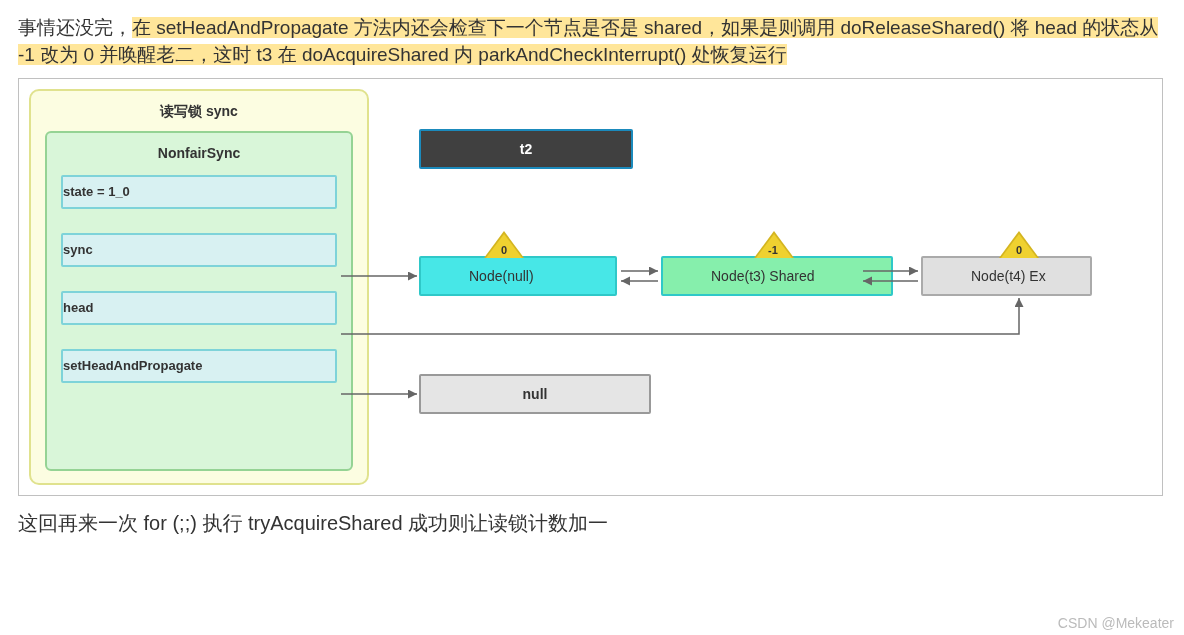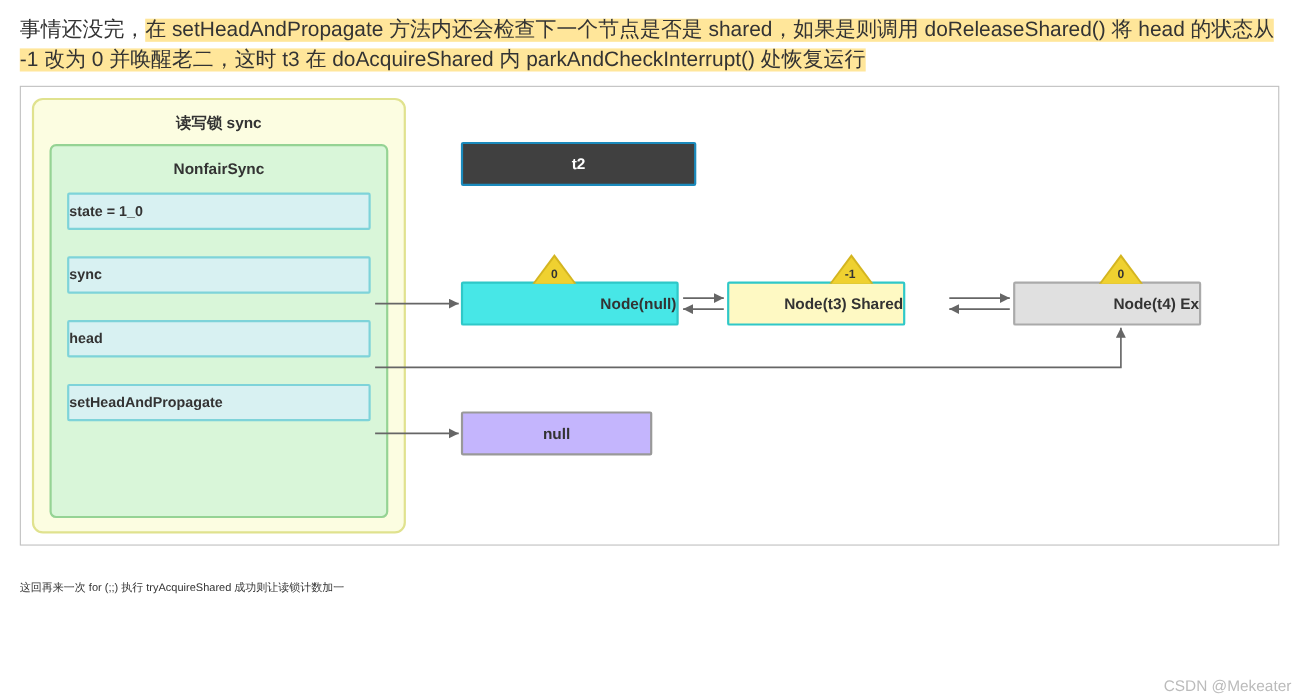--- a/index.html
+++ b/index.html
@@ -9,28 +9,28 @@
     .diagram { border: 1px solid #c0c0c0; width: 1145px; height: 418px; position: relative; margin-top: 10px; }
     .sync-box { position: absolute; left: 10px; top: 10px; width: 340px; height: 396px; background: #fcfde1; border: 2px solid #e0e28e; border-radius: 10px; padding: 12px 14px; }
     .sync-title { text-align: center; font-weight: 600; font-size: 14px; color: #333; margin-bottom: 10px; }
     .nonfair-box { background: #d9f6d9; border: 2px solid #95d394; border-radius: 6px; height: 340px; padding: 10px 14px; }
     .nonfair-title { text-align: center; font-weight: 600; font-size: 14px; color: #333; margin: 2px 0 14px; }
     .field { background: #d8f1f2; border: 2px solid #7ed3d9; height: 34px; line-height: 30px; text-align: left; font-weight: 600; font-size: 13px; color: #333; margin-bottom: 24px; border-radius: 2px; }
     .t2-box { position: absolute; left: 400px; top: 50px; width: 214px; height: 40px; background: #404040; border: 2px solid #1b8abc; color: #fff; font-weight: 600; font-size: 14px; text-align: center; line-height: 36px; border-radius: 2px; }
     .tri { position: absolute; width: 0; height: 0; border-left: 18px solid transparent; border-right: 18px solid transparent; border-bottom: 24px solid #efd130; }
     .tri-border { position: absolute; width: 0; height: 0; border-left: 20px solid transparent; border-right: 20px solid transparent; border-bottom: 27px solid #d4b520; }
     .tri-text { position: absolute; font-size: 11px; font-weight: 600; color: #333; }
-    .node { position: absolute; height: 40px; line-height: 36px; text-align: right; font-weight: 700; font-size: 14px; border: 2px solid; border-radius: 2px; padding-left: 48px; }
+    .node { position: absolute; height: 40px; line-height: 36px; text-align: left; font-weight: 400; font-size: 14px; border: 2px solid; border-radius: 2px; padding-left: 48px; }
     .node-null { left: 400px; top: 177px; width: 198px; background: #47e7e7; border-color: #2fc8c8; color: #333; }
-    .node-t3 { left: 642px; top: 177px; width: 162px; background: #fef9c3; border-color: #2fc8c8; color: #333; }
+    .node-t3 { left: 642px; top: 177px; width: 232px; background: #86efac; border-color: #2fc8c8; color: #333; }
     .node-t4 { left: 902px; top: 177px; width: 171px; background: #e0e0e0; border-color: #aaa; color: #333; }
-    .null-box { position: absolute; left: 400px; top: 295px; width: 174px; height: 40px; border: 2px solid #999; background: #c4b5fd; color: #333; font-weight: 600; font-size: 14px; text-align: center; line-height: 36px; border-radius: 2px; }
+    .null-box { position: absolute; left: 400px; top: 295px; width: 232px; height: 40px; border: 2px solid #999; background: #e5e5e5; color: #333; font-weight: 600; font-size: 14px; text-align: center; line-height: 36px; border-radius: 2px; }
     svg.conn { position: absolute; left: 0; top: 0; width: 1145px; height: 418px; pointer-events: none; }
     .watermark { position: absolute; right: 10px; bottom: 4px; color: #bbb; font-size: 14px; text-align: center; }
-    .para2 { color: #333; font-size: 10px; margin-top: 31px; }
+    .para2 { color: #333; font-size: 20px; margin-top: 14px; }
   </style>
 </head>
 <body>
 
 <div class="para">
   <span>事情还没完，</span><span class="hl">在 setHeadAndPropagate 方法内还会检查下一个节点是否是 shared，如果是则调用 doReleaseShared() 将 head 的状态从 -1 改为 0 并唤醒老二，这时 t3 在 doAcquireShared 内 parkAndCheckInterrupt() 处恢复运行</span>
 </div>
 
 <div class="diagram">
   <div class="sync-box">

